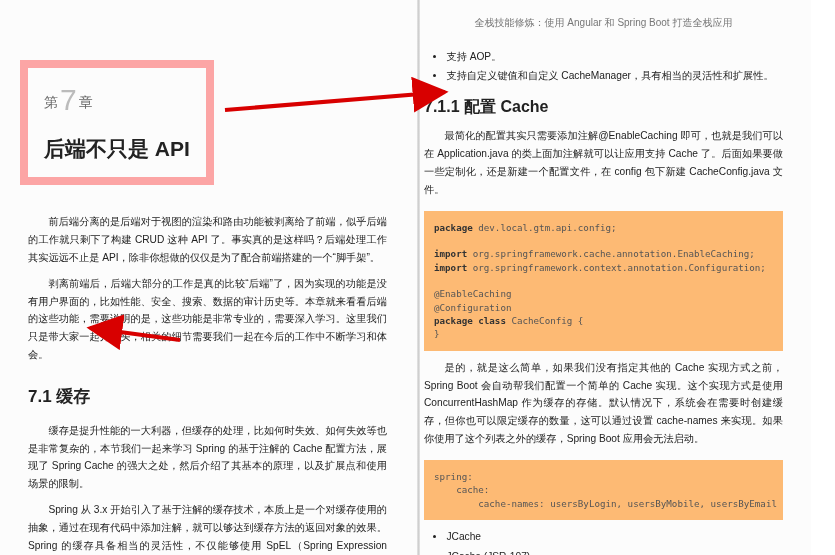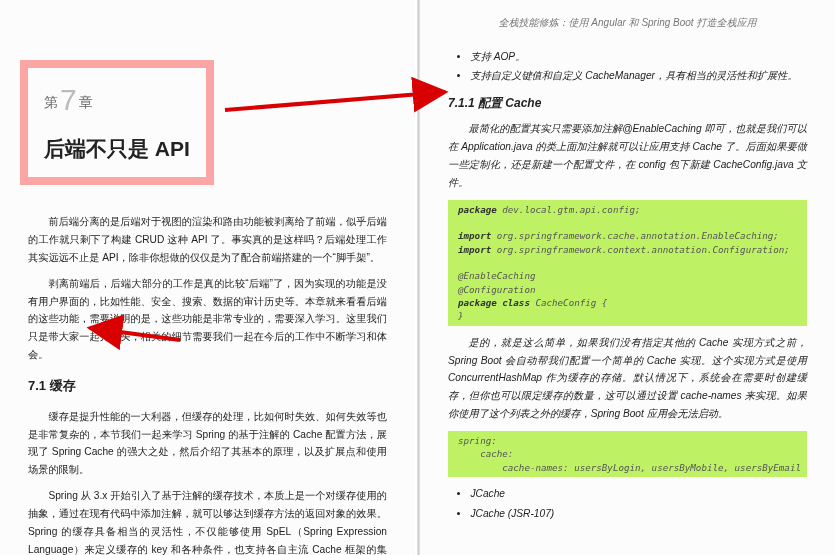--- a/index.html
+++ b/index.html
@@ -18,51 +18,51 @@
     top: 0;
     width: 415px;
     height: 555px;
     box-sizing: border-box;
     padding: 20px 28px 10px 28px;
     font-size: 10.2px;
     line-height: 1.75;
     background: #fcfcfc;
   }
   .page-left  { left: 0; }
-  .page-right { left: 420px; font-style: italic; }
+  .page-right { left: 396px; }
   .divider {
     position: absolute;
     left: 417px;
     top: 0;
     width: 3px;
     height: 555px;
     background: linear-gradient(to right,#e6e6e6,#cfcfcf,#e6e6e6);
   }
   .chapter-box {
     border: 8px solid #fca5a5;
     padding: 6px 16px 10px 16px;
     margin: 40px 0 28px -8px;
     display: inline-block;
   }
   .chapter-eyebrow { font-size: 14px; color: #666; }
   .chapter-eyebrow .big7 { font-size: 30px; color: #bbb; font-weight: 300; vertical-align: -3px; margin: 0 2px; }
   .chapter-title { font-size: 21px; font-weight: 600; margin-top: 4px; }
   p.body { margin: 0 0 8px 0; text-align: justify; text-indent: 2em; }
-  h2.sec { font-size: 13px; font-weight: 700; margin: 11px 0 10px 0; }
-  h3.subsec { font-size: 12px; font-weight: 700; margin: 6px 0 6px 0; }
+  h2.sec { font-size: 17px; font-weight: 700; margin: 18px 0 10px 0; }
+  h3.subsec { font-size: 16px; font-weight: 700; margin: 6px 0 6px 0; }
   ul.dot { margin: 4px 0 8px 2.2em; padding: 0; }
   ul.dot li { list-style: disc; margin: 0 0 2px 0; }
   .code {
-    background: #bef264;
-    padding: 3px 10px;
+    background: #fdba74;
+    padding: 10px 10px;
     font-family: Menlo, Consolas, monospace;
     font-size: 9.2px;
     line-height: 1.45;
     white-space: pre;
-    margin: 4px 0 8px 0;
+    margin: 12px 0 8px 0;
     color: #555;
   }
   .code .kw { font-weight: 700; color: #333; }
   .running-head { color: #777; font-size: 10px; text-align: center; margin: -6px 0 16px 0; }
   svg.annot { position: absolute; left: 0; top: 0; pointer-events: none; }
 </style>
 </head>
 <body>
 
 <div class="page page-left">

